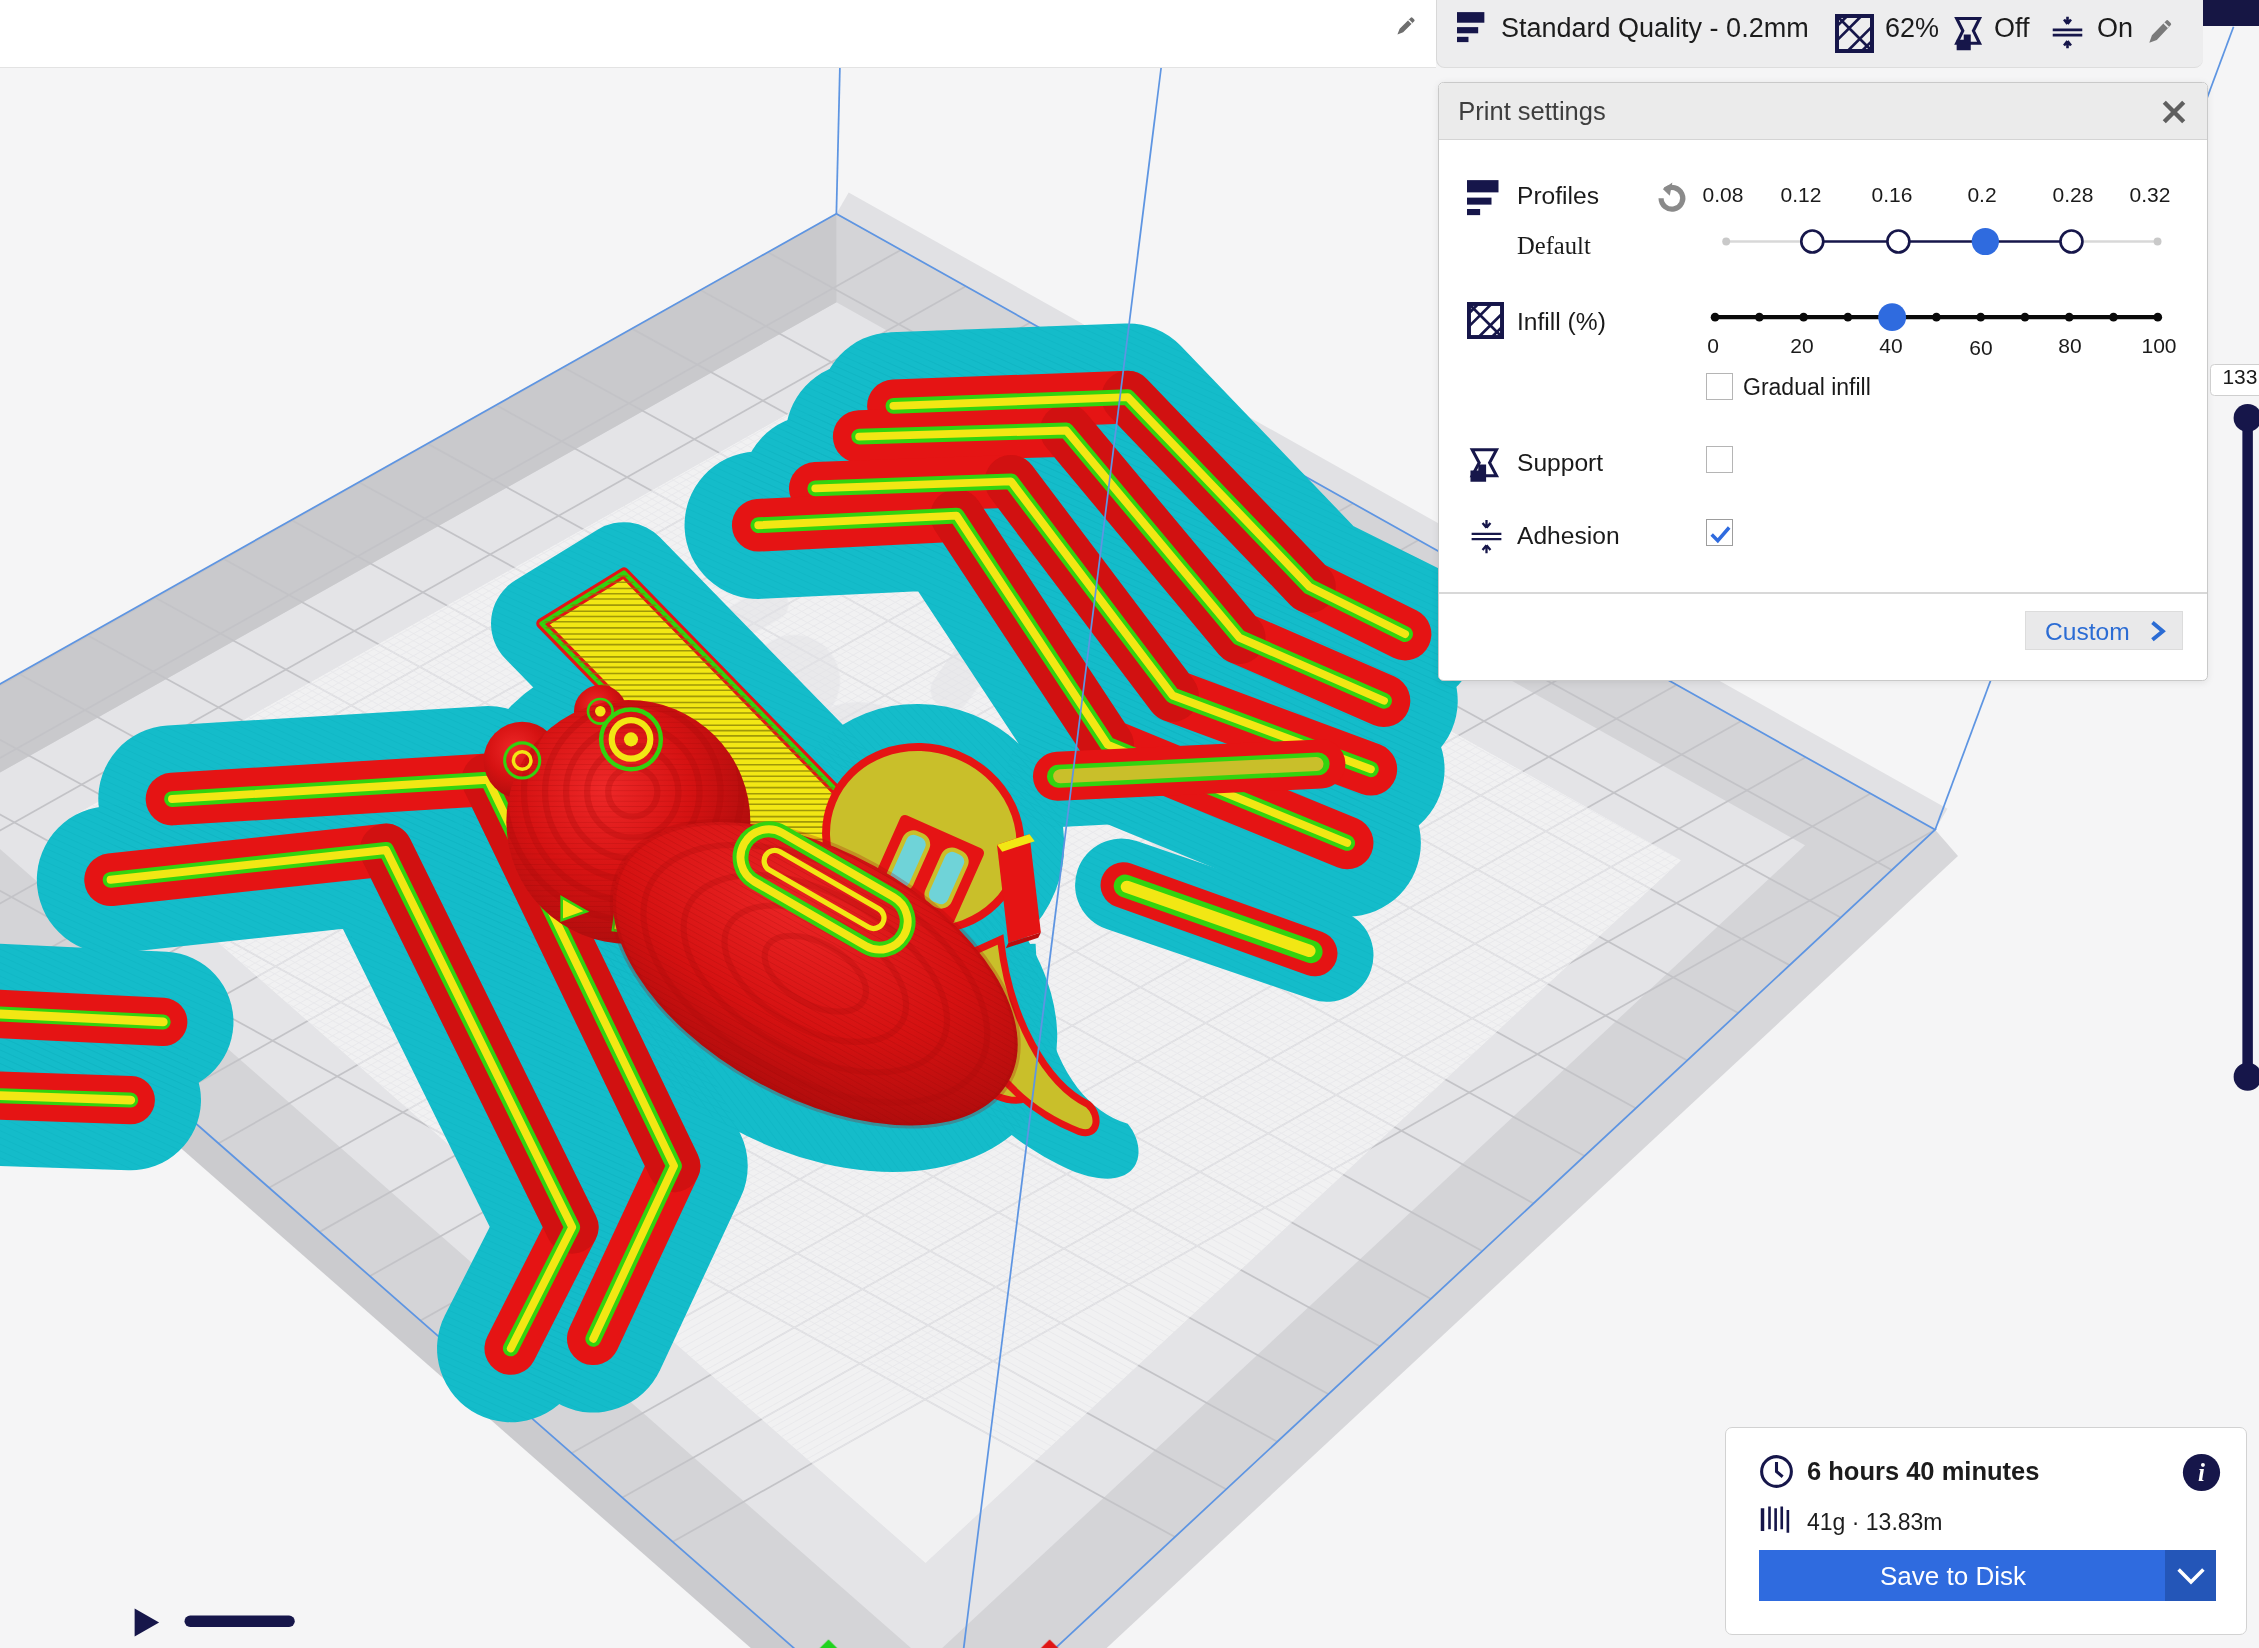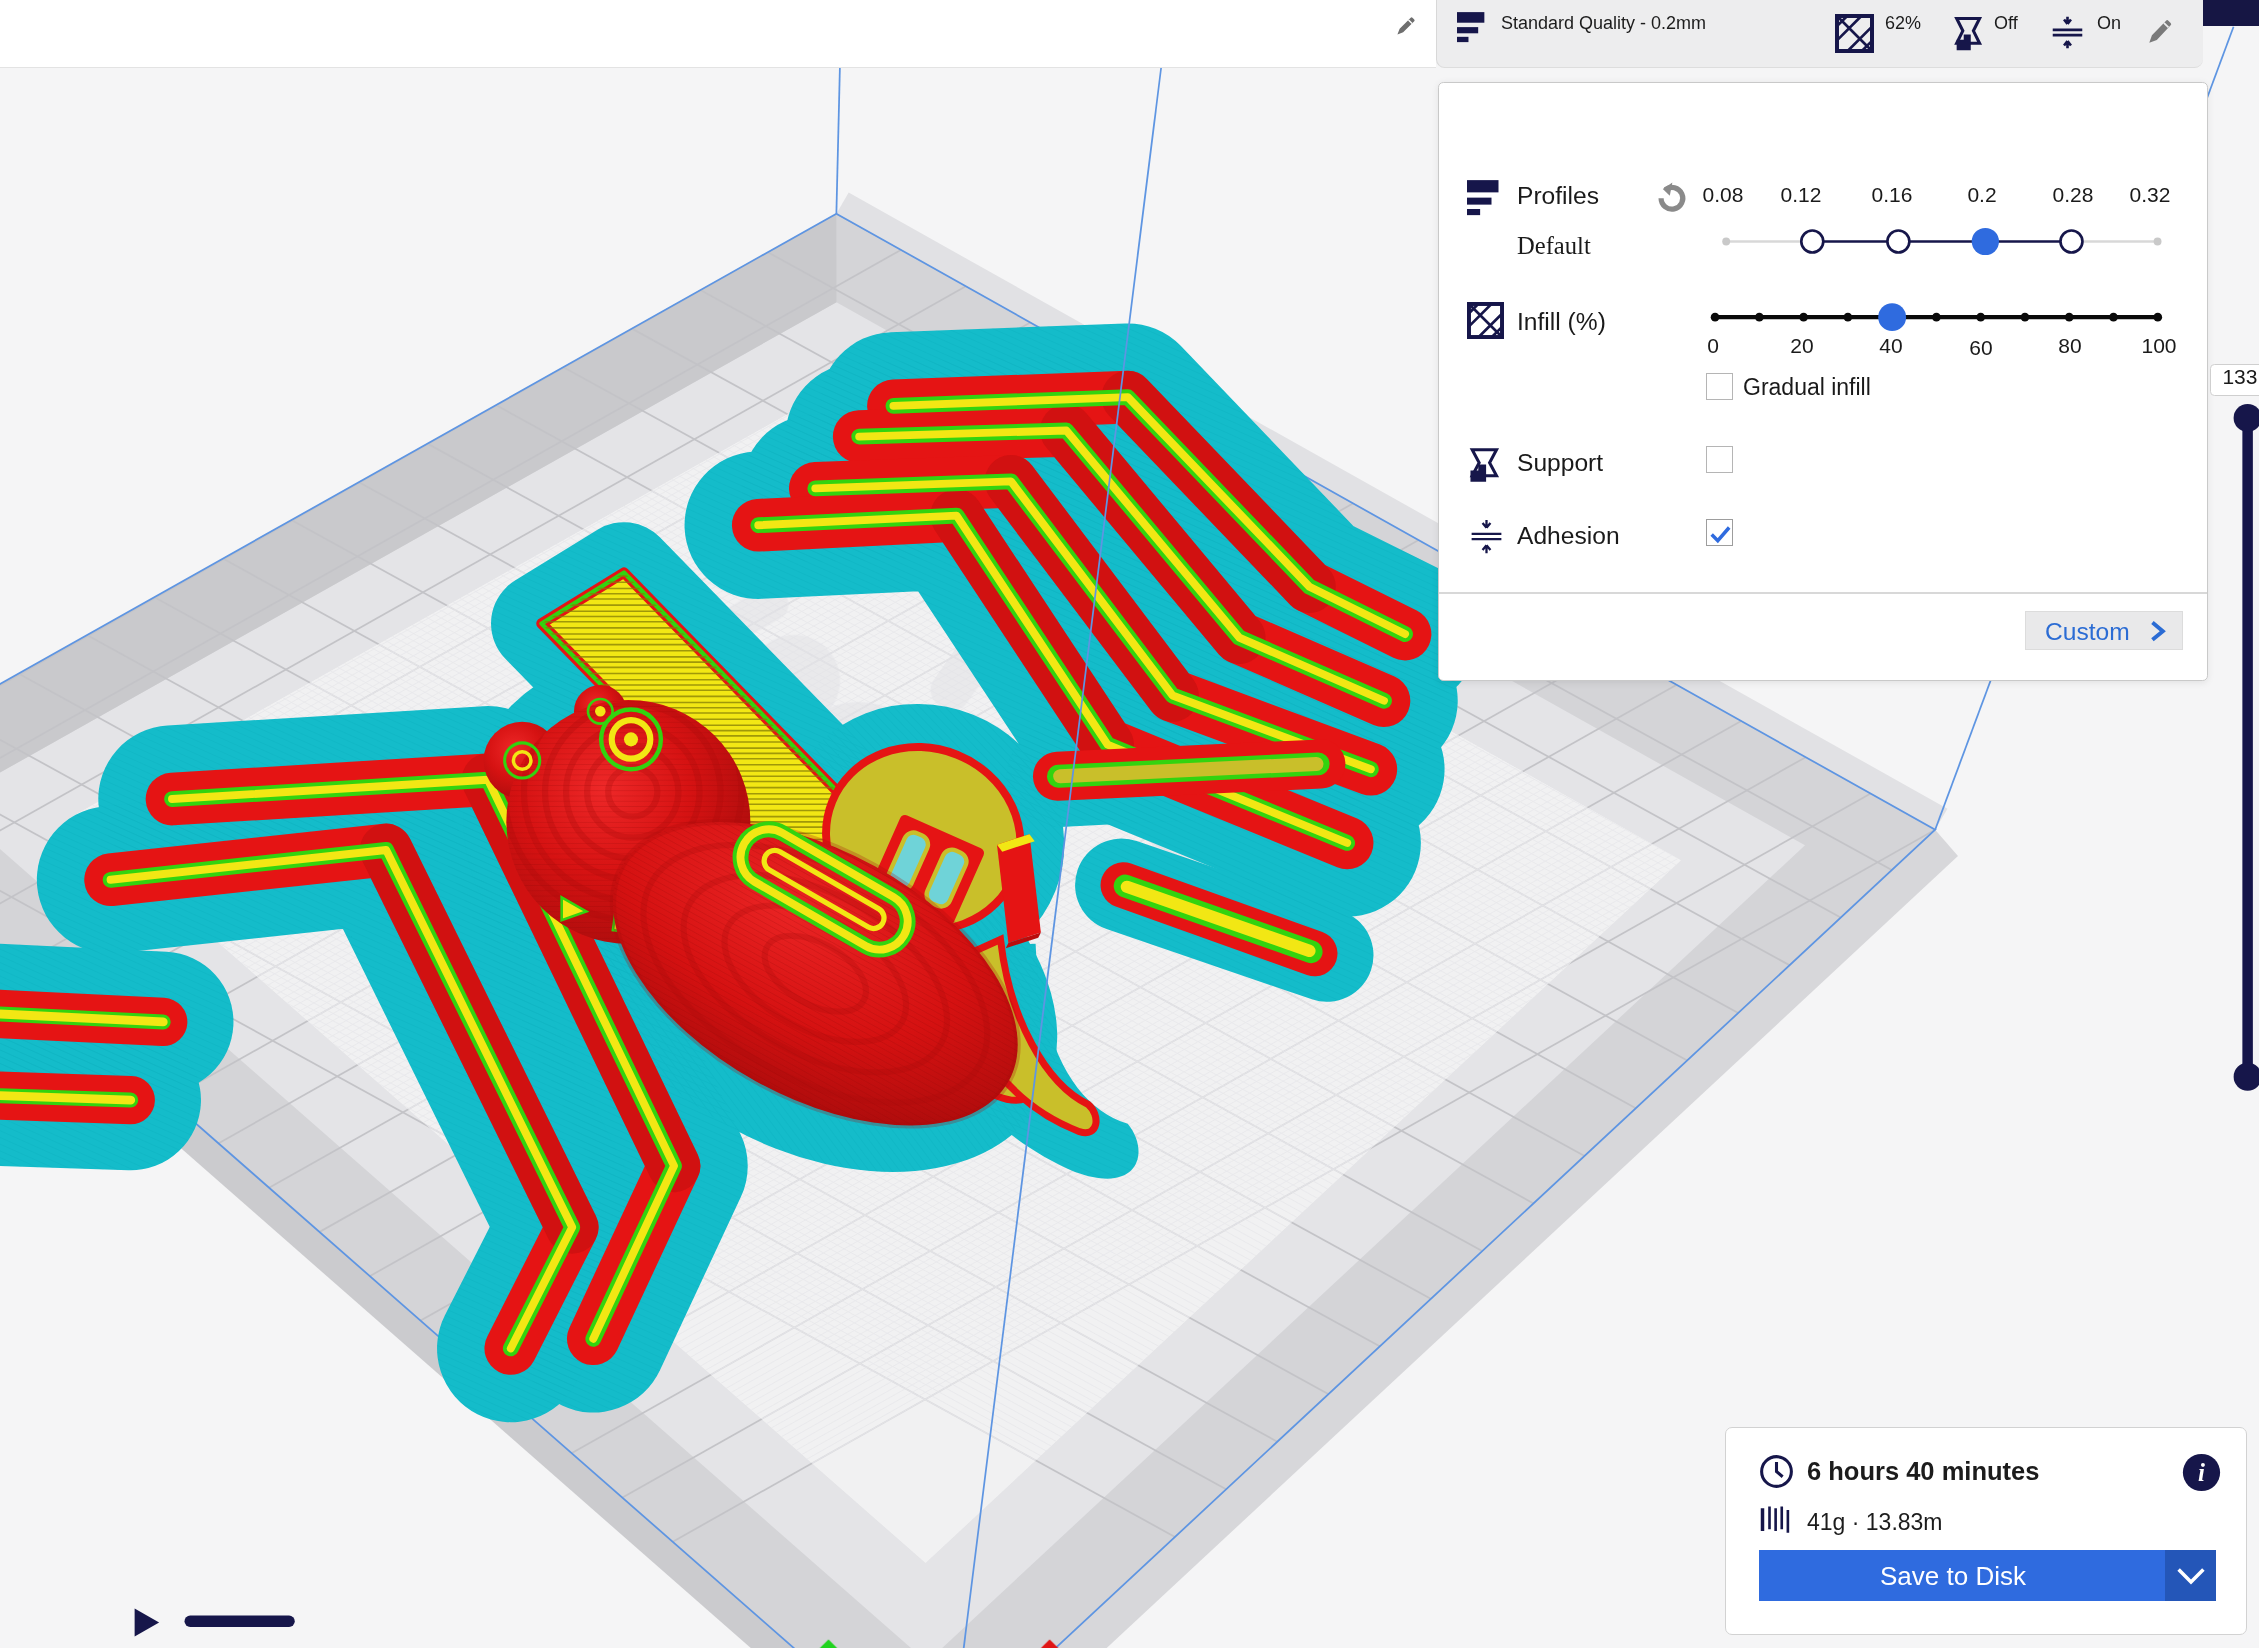--- a/index.html
+++ b/index.html
@@ -1,21 +1,21 @@
 <!DOCTYPE html>
 <html style="font-size:14px"><head>
 <meta charset="utf-8">
 <style>
   * { margin:0; padding:0; box-sizing:border-box; }
   html,body { width:2259px; height:1649px; overflow:hidden; font-family:"Liberation Sans", sans-serif; background:#f5f5f6; }
   #stage { position:relative; width:2259px; height:1649px; overflow:hidden; }
   #topwhite { position:absolute; left:0; top:0; width:1436px; height:68px; background:#ffffff; border-bottom:0.9px solid #e3e3e3; }
   #topgray { position:absolute; left:1436px; top:0; width:767px; height:68px; background:#ededee; border-bottom:0.9px solid #dddddd; border-left:0.9px solid #d8d8d8; border-radius:0 0 8.8px 8.8px; }
   #navyblock { position:absolute; left:2203px; top:0; width:56px; height:26px; background:#161644; }
-  .tbtext { position:absolute; top:13px; font-size:18px; color:#1c1c1c; }
+  .tbtext { position:absolute; top:13px; font-size:27px; color:#1c1c1c; }
   #psPanel { position:absolute; left:1438px; top:82px; width:770px; height:599px; background:#ffffff; border:1.8px solid #c9c9c9; border-radius:5.3px; box-shadow:0 1.8px 7px rgba(0,0,0,0.08); }
   #psHeader { position:absolute; left:0; top:0; right:0; height:57px; background:#ebebeb; border-bottom:1.8px solid #d4d4d4; border-radius:4.4px 4.4px 0 0; }
   .rowlabel { position:absolute; font-size:24.6px; color:#1a1a1a; }
   .num { position:absolute; font-size:21px; color:#1a1a1a; transform:translateX(-50%); }
   .cb { position:absolute; width:27px; height:27px; background:#fff; border:1.8px solid #b5b5b5; }
   #psPanel svg, #stats svg, #topbar-icons svg, #stage > svg.icon { position:absolute; }
   svg { position:absolute; display:block; }
   #stats { position:absolute; left:1725px; top:1427px; width:522px; height:208px; background:#ffffff; border:1.8px solid #d2d2d2; border-radius:7px; }
   #toast { position:absolute; left:297px; top:1507px; width:606px; height:131px; background:#ffffff; border:0.9px solid #d7d7d7; border-radius:5.3px; box-shadow:0 1.8px 8.8px rgba(0,0,0,0.10); }
   #layerTip { position:absolute; left:2210px; top:364px; width:56px; height:32px; background:#ffffff; border:1.8px solid #cfcfcf; border-radius:4.4px; font-size:21px; color:#1a1a1a; padding-left:11.4px; }
@@ -756,20 +756,26 @@
   <span class="tbtext" style="left:2097px;">On</span>
 
   <svg width="30" height="30" style="left:2144px;top:17.6px;" viewBox="0 0 34 34">
     <g fill="#7a7a7a">
         <path d="M6 28 l3 -8.5 L25 3 a1.8 1.8 0 0 1 2.6 0 l2.6 2.6 a1.8 1.8 0 0 1 0 2.6 L14.5 25 Z"></path>
       </g>
     <path d="M22.5 5.5 l5.2 5.2" stroke="#ededee" stroke-width="2"></path>
   </svg>
 
   <div id="psPanel">
+    <div id="psHeader">
+        <span style="position:absolute;left:19.3px;top:14px;font-size:25.5px;color:#3e3e3e;">Print settings</span>
+      <svg width="30" height="30" style="left:720px;top:14px;" viewBox="0 0 34 34">
+        <path d="M6 6 L28 28 M28 6 L6 28" stroke="#5f5f5f" stroke-width="5"></path>
+      </svg>
+    </div>
 
     <svg width="35" height="37" style="left:28px;top:97px;" fill="#16164a" viewBox="0 0 40 42">
       <rect x="0" y="0" width="36" height="14"></rect>
         <rect x="0" y="20" width="28" height="8"></rect>
         <rect x="0" y="33" width="15" height="7"></rect>
     </svg>
     <span class="rowlabel" style="left:78px;top:99px;">Profiles</span>
 
     <svg width="33" height="33" style="left:216px;top:97px;" viewBox="0 0 38 38">
       <path d="M7 21 a12.5 12.5 0 1 0 5 -10" fill="none" stroke="#8a8a8a" stroke-width="6"></path>

